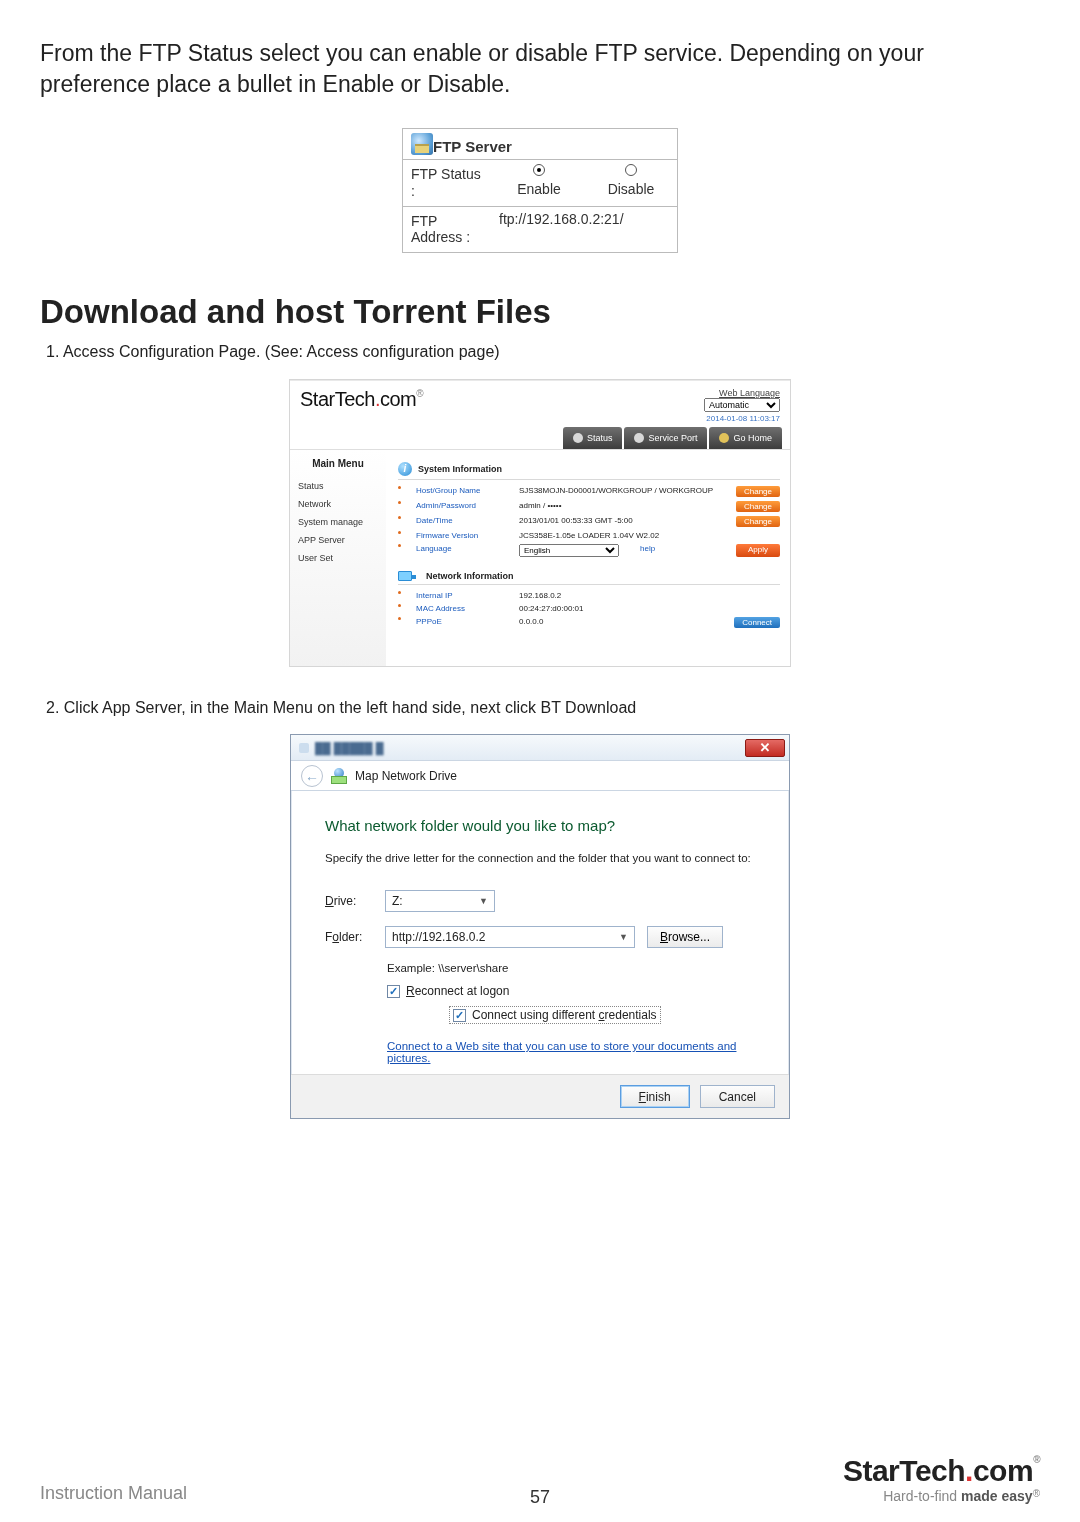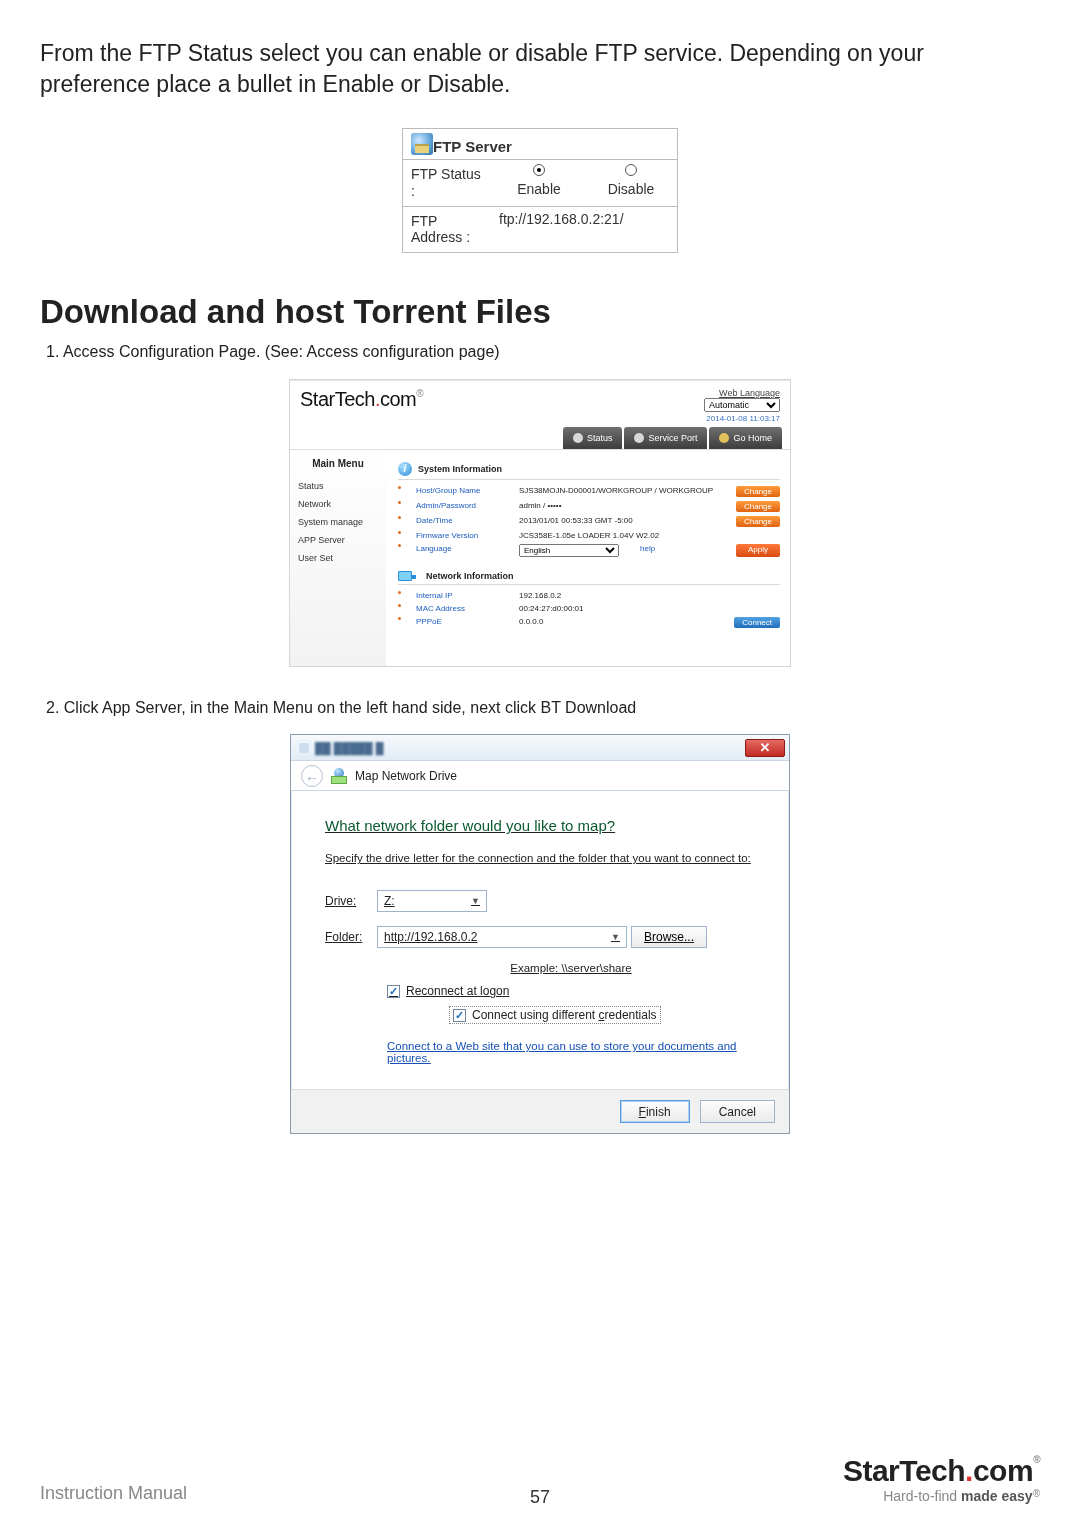--- a/index.html
+++ b/index.html
@@ -130,35 +130,35 @@
   .dlg-header{
     height:30px; display:flex; align-items:center; gap:8px; padding:0 10px;
     border-bottom:1px solid #cbd6e3; background:#fff;
   }
   .back-circle{ width:22px;height:22px;border:1px solid #b8c3d1;border-radius:50%;
     display:flex;align-items:center;justify-content:center;color:#86a8c8;font-size:14px;}
   .mnd-icon{ width:16px;height:16px; position:relative; }
   .mnd-icon .drv{ position:absolute;left:0;bottom:0;width:16px;height:8px;background:#9de07d;border:1px solid #5ea845;}
   .mnd-icon .globe{position:absolute;left:3px;top:0;width:10px;height:10px;border-radius:50%;
     background:radial-gradient(circle at 35% 30%,#bde3ff,#2e7bc1);}
-  .dlg-body{ padding:26px 34px 25px 34px;text-decoration:underline; }
+  .dlg-body{ padding:26px 34px 10px 34px; }
   .dlg-q{ color:#0b5a2f; font-size:15px; margin-bottom:18px; }
   .dlg-sub{ color:#222; font-size:11.5px; margin-bottom:26px; }
-  .form-row{ display:flex; align-items:center; gap:4px; margin-bottom:14px; font-size:12px;}
+  .form-row{ display:flex; align-items:center; gap:12px; margin-bottom:14px; font-size:12px;}
   .form-row .lbl{ width:48px; }
   .form-row .lbl .u{ text-decoration:underline; }
   .sel{ border:1px solid #9fb3cc; height:22px; width:110px; display:flex; align-items:center;
     padding:0 6px; font-size:12px; position:relative; background:#fff;}
   .sel .arrow, .combo .arrow{ margin-left:auto; font-size:9px; color:#555;}
   .combo{ border:1px solid #9fb3cc; height:22px; width:250px; display:flex; align-items:center;
     padding:0 6px; font-size:12px; background:#fff;}
   .browse{ border:1px solid #9fb3cc; height:22px; padding:0 12px; background:linear-gradient(#fdfdfd,#ebebeb);
     font-size:12px;}
   .browse .u{ text-decoration:underline; }
-  .example{ font-size:11.5px; margin:0 0 10px 62px;text-align:center; }
+  .example{ font-size:11.5px; margin:0 0 10px 62px; }
   .chk-row{ display:flex; align-items:center; gap:6px; margin:0 0 8px 62px; font-size:12px;text-align:right;}
   .chk{ width:13px;height:13px;border:1px solid #6f87a5;background:#fff;display:flex;
     align-items:center;justify-content:center;color:#1f6fbc;font-size:11px;font-weight:bold;}
   .chk.checked::after{content:"✓";}
   .chk-row .u{ text-decoration:underline; }
   .chk-row.boxed{ border:1px dotted #888; padding:1px 3px; display:inline-flex;}
   .subline-wrap{ margin:0 0 8px 62px; }
   .link{ color:#1651b5; font-size:11.5px; text-decoration:underline; margin:0 0 0 62px;}
   .dlg-footer{
     height:44px; display:flex; align-items:center; justify-content:flex-end;

